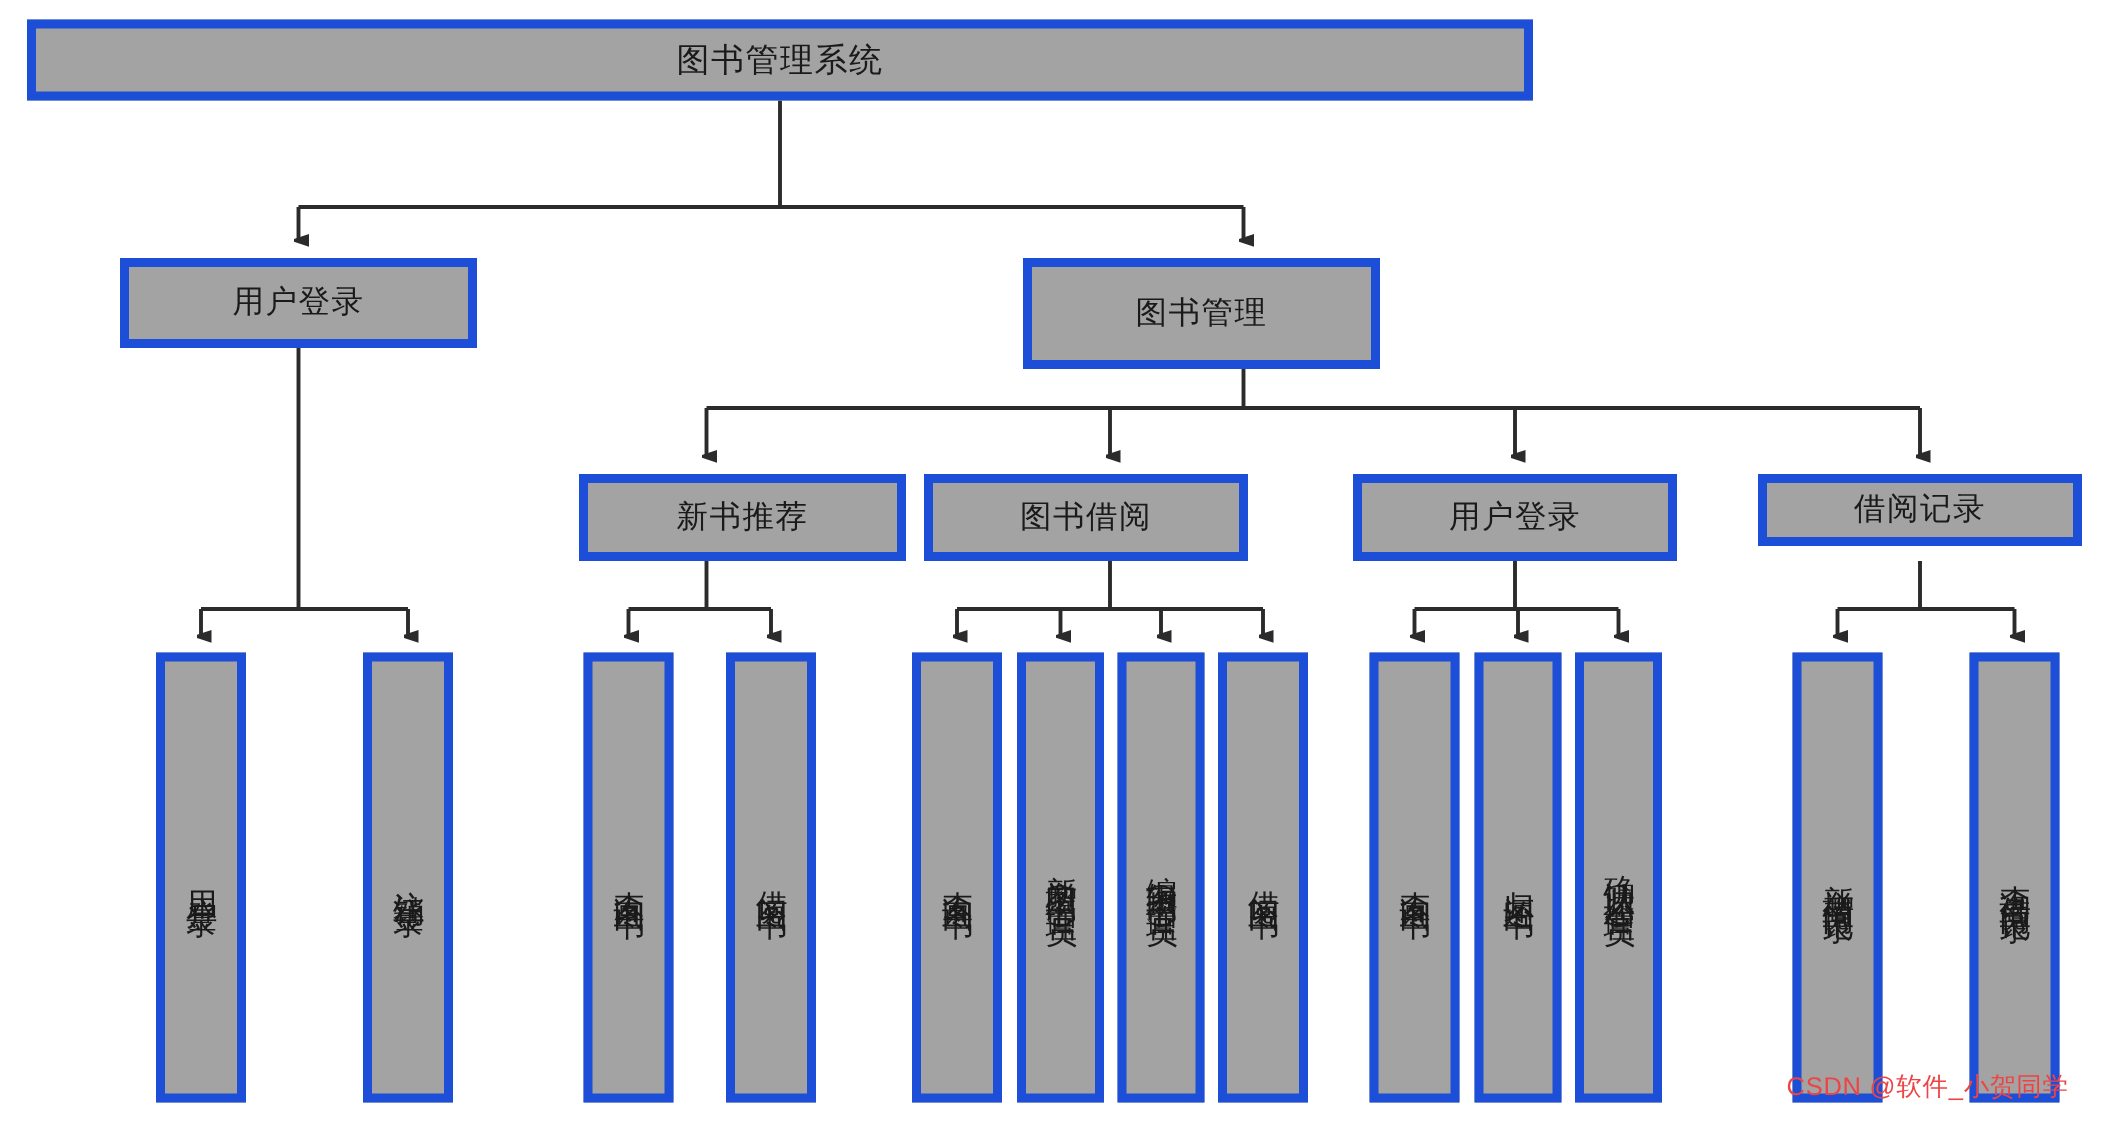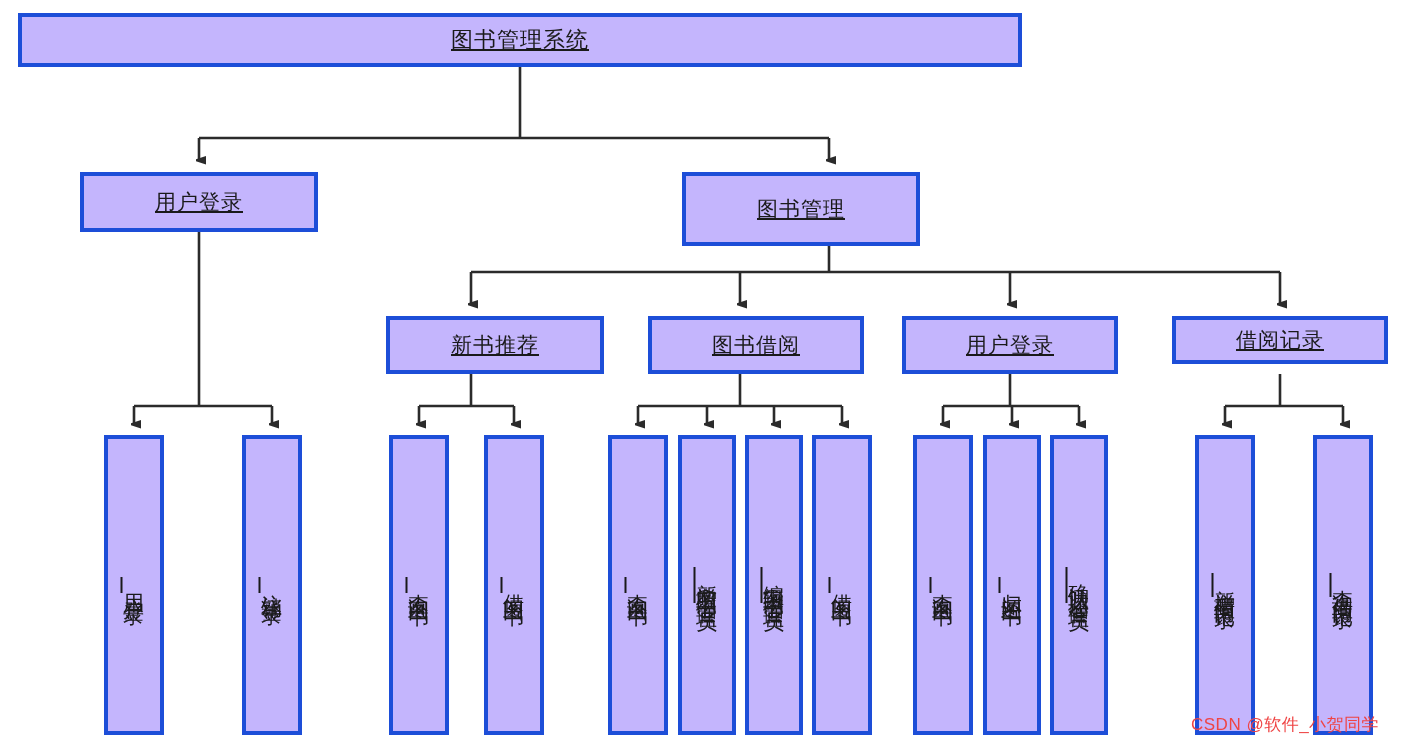--- a/index.html
+++ b/index.html
@@ -19,27 +19,26 @@
     position: absolute;
     left: 0;
     top: 0;
     width: 1405px;
     height: 747px;
     pointer-events: none;
   }
   .node {
     position: absolute;
     box-sizing: border-box;
-    border: 4px solid #1d4ed8;
-    background: #c4b5fd;
+    border: 6px solid #1d4ed8;
+    background: #a3a3a3;
     display: flex;
     align-items: center;
     justify-content: center;
     color: #1a1a1a;
-    text-decoration: underline;
   }
   .node-h .label {
     font-size: 21px;
     line-height: 1.2;
     letter-spacing: 1px;
     white-space: nowrap;
   }
   .node-v {
     align-items: center;
     justify-content: center;
@@ -127,21 +126,21 @@
   <div class="node node-h" style="left:80px; top:172px; width:238px; height:60px;">
     <span class="label">用户登录</span>
   </div>
   <div class="node node-h" style="left:682px; top:172px; width:238px; height:74px;">
     <span class="label">图书管理</span>
   </div>
 
   <div class="node node-h" style="left:362px; top:316px; width:218px; height:58px;margin-left:24px;">
     <span class="label">新书推荐</span>
   </div>
-  <div class="node node-h" style="left:648px; top:316px; width:216px; height:58px;">
+  <div class="node node-h" style="left:616px; top:316px; width:216px; height:58px;">
     <span class="label">图书借阅</span>
   </div>
   <div class="node node-h" style="left:902px; top:316px; width:216px; height:58px;">
     <span class="label">用户登录</span>
   </div>
   <div class="node node-h" style="left:1172px; top:316px; width:216px; height:48px;">
     <span class="label">借阅记录</span>
   </div>
 
   <div class="node node-v" style="left:104px; top:435px; width:60px; height:300px;">

